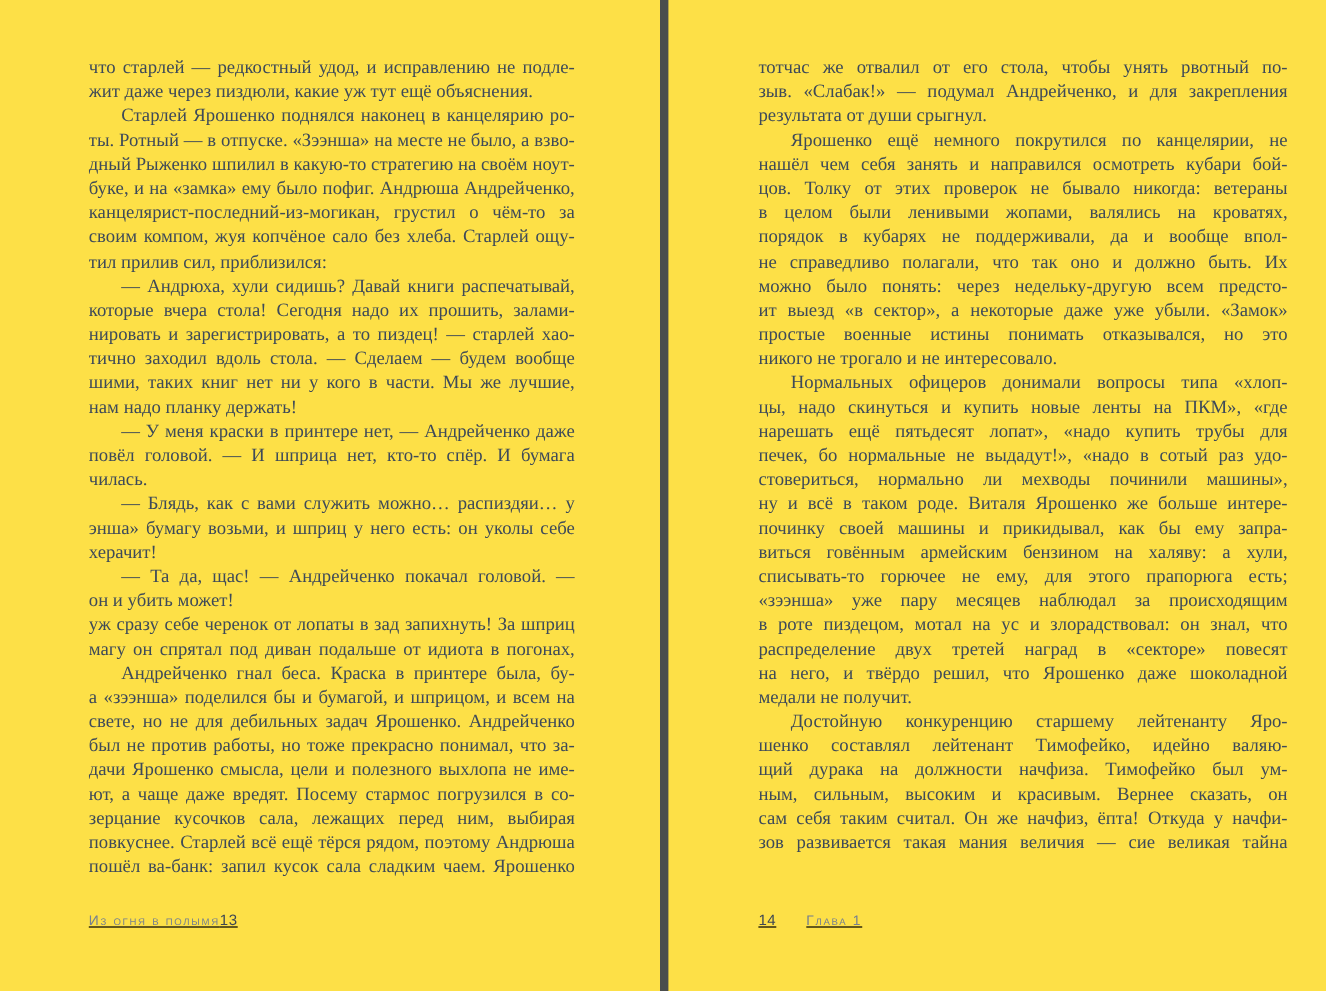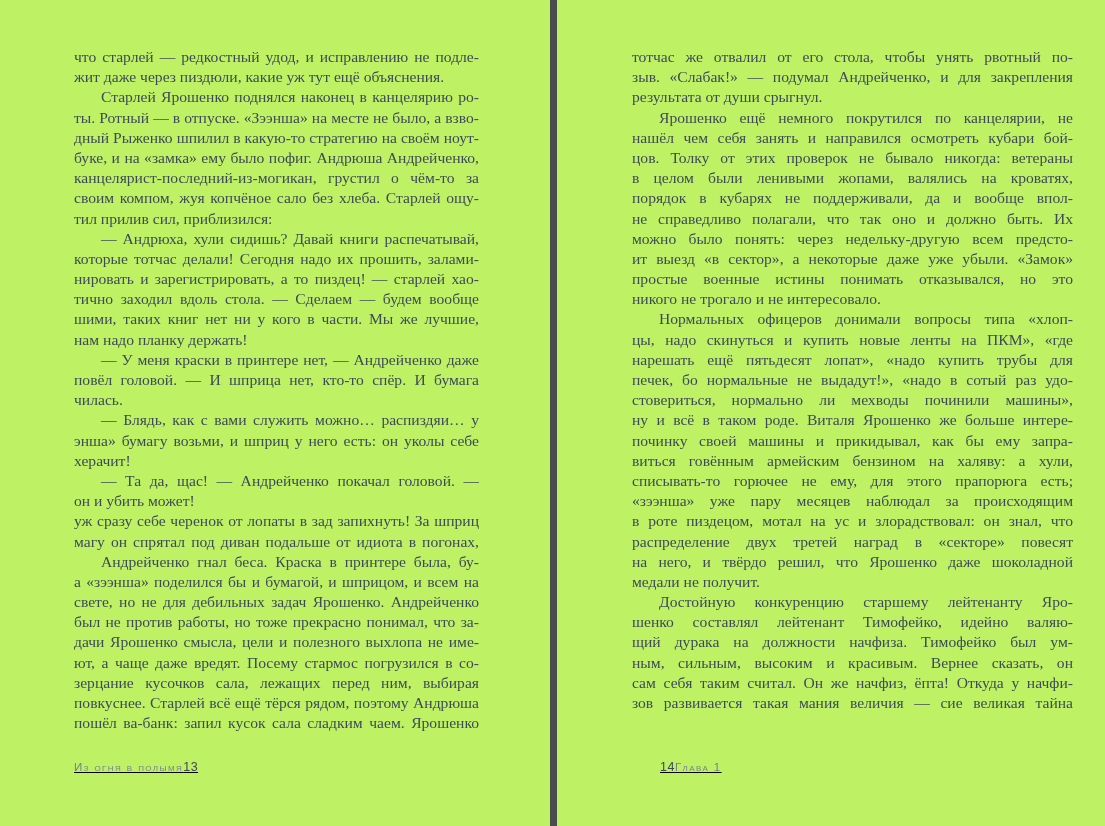--- a/index.html
+++ b/index.html
@@ -4,21 +4,21 @@
 <style>
   html, body {
     margin: 0;
     padding: 0;
     background: #ffffff;
   }
   .spread {
     position: relative;
     width: 1105px;
     height: 826px;
-    background: #bef264;
+    background: #fde047;
     overflow: hidden;
     font-family: "Liberation Serif", "DejaVu Serif", serif;
   }
   .spine {
     position: absolute;
     left: 550px;
     top: 0;
     width: 7px;
     height: 826px;
     background: #4a4d4d;
@@ -44,21 +44,21 @@
     position: absolute;
     top: 760px;
     display: flex;
     justify-content: flex-start;
     align-items: baseline;
     font-family: "Liberation Sans", "DejaVu Sans", sans-serif;
     font-size: 11.5px;
     text-decoration: underline;
   }
   #left-footer  { left: 74px;  width: 405px; }
-  #right-footer { left: 660px; width: 441px; }
+  #right-footer { left: 632px; width: 441px; gap: 25px; }
   .running-head {
     color: #768090;
     font-variant: small-caps;
     letter-spacing: 1.4px;
   }
   .page-number {
     color: #3d4754;
     font-size: 12.5px;
     letter-spacing: 0.5px;
   }
@@ -72,21 +72,21 @@
       <div class="line">что старлей — редкостный удод, и исправлению не подле-</div>
       <div class="line para-end">жит даже через пиздюли, какие уж тут ещё объяснения.</div>
       <div class="line indent">Старлей Ярошенко поднялся наконец в канцелярию ро-</div>
       <div class="line">ты. Ротный — в отпуске. «Зээнша» на месте не было, а взво-</div>
       <div class="line">дный Рыженко шпилил в какую-то стратегию на своём ноут-</div>
       <div class="line">буке, и на «замка» ему было пофиг. Андрюша Андрейченко,</div>
       <div class="line">канцелярист-последний-из-могикан, грустил о чём-то за</div>
       <div class="line">своим компом, жуя копчёное сало без хлеба. Старлей ощу-</div>
       <div class="line para-end">тил прилив сил, приблизился:</div>
       <div class="line indent">— Андрюха, хули сидишь? Давай книги распечатывай,</div>
-      <div class="line">которые тотчас делали! Сегодня надо их прошить, залами-</div>
+      <div class="line">которые вчера стола! Сегодня надо их прошить, залами-</div>
       <div class="line">нировать и зарегистрировать, а то пиздец! — старлей хао-</div>
       <div class="line">тично заходил вдоль стола. — Сделаем — будем вообще луч-</div>
       <div class="line">шими, таких книг нет ни у кого в части. Мы же лучшие,</div>
       <div class="line para-end">нам надо планку держать!</div>
       <div class="line indent">— У меня краски в принтере нет, — Андрейченко даже не</div>
       <div class="line">повёл головой. — И шприца нет, кто-то спёр. И бумага закон-</div>
       <div class="line para-end">чилась.</div>
       <div class="line indent">— Блядь, как с вами служить можно… распиздяи… у «зэ-</div>
       <div class="line">энша» бумагу возьми, и шприц у него есть: он уколы себе</div>
       <div class="line para-end">херачит!</div>

